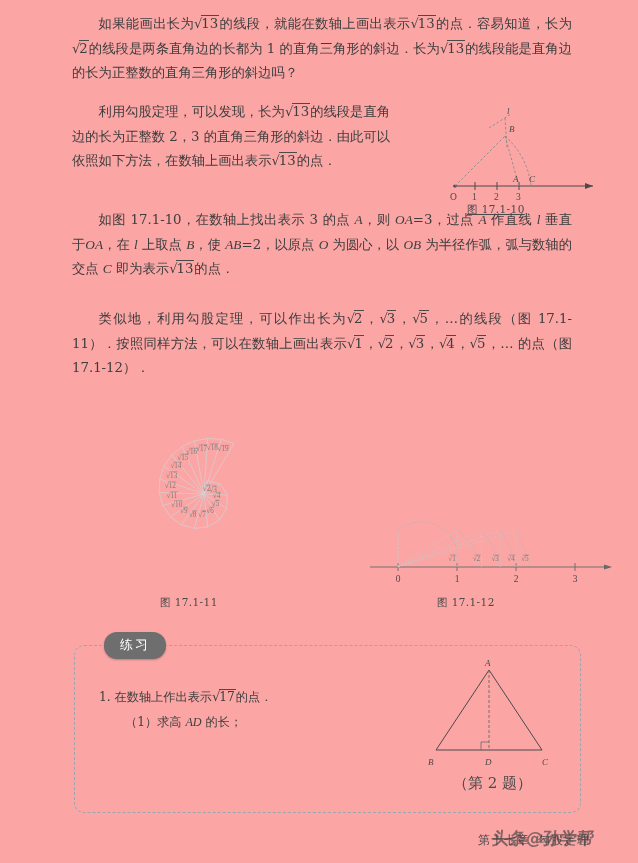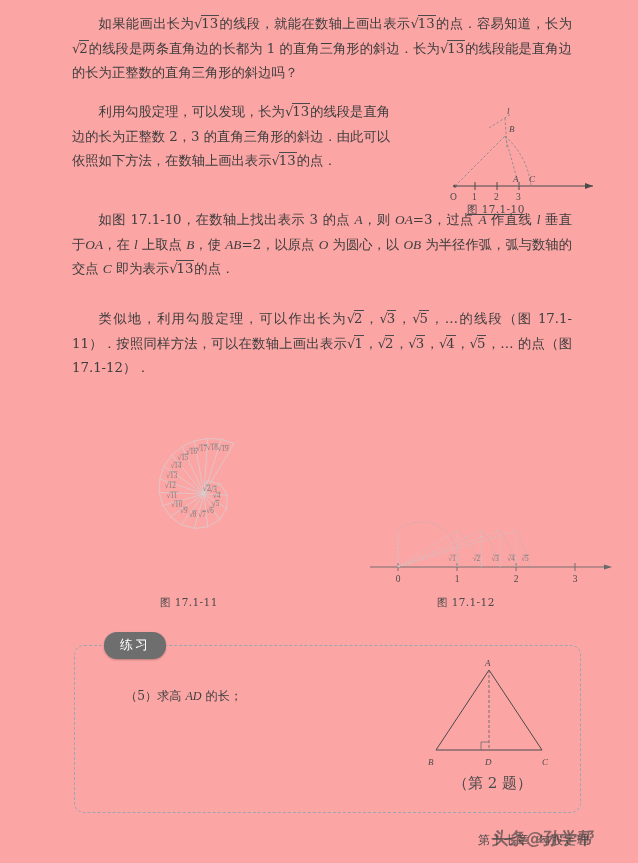--- a/index.html
+++ b/index.html
@@ -402,21 +402,22 @@
           </g>
         </g>
     </svg>
   </div>
   <div class="fig-cap cap1712">图 17.1-12</div>
 
   <div class="exercise">
     <div class="ex-badge">练习</div>
 
     <div class="ex-list">
-      <div class="ex-sub"><span>（5）求高 </span><span class="ital">AD</span><span> 的长；</span></div>
+      <div class="ex-item"><span>1. 在数轴上作出表示</span><span class="sqrt"><span class="rad">√</span><span class="num">17</span></span><span>的点．</span></div>
+      <div class="ex-sub"><span>（1）求高 </span><span class="ital">AD</span><span> 的长；</span></div>
     </div>
 
     <div class="fig-tri">
       <svg width="150" height="118" viewBox="0 0 150 118">
         <polygon points="75,14 22,94 128,94" stroke="#4a4a4a" stroke-width="1" fill="none"></polygon>
         <line x1="75" y1="14" x2="75" y2="94" stroke="#6a6a6a" stroke-width=".9" stroke-dasharray="3,2"></line>
         <polyline points="67,86 67,94" stroke="#6a6a6a" stroke-width=".8" fill="none"></polyline>
         <polyline points="67,86 75,86" stroke="#6a6a6a" stroke-width=".8" fill="none"></polyline>
         <text class="lbl" x="71" y="10">A</text>
         <text class="lbl" x="14" y="109">B</text>

